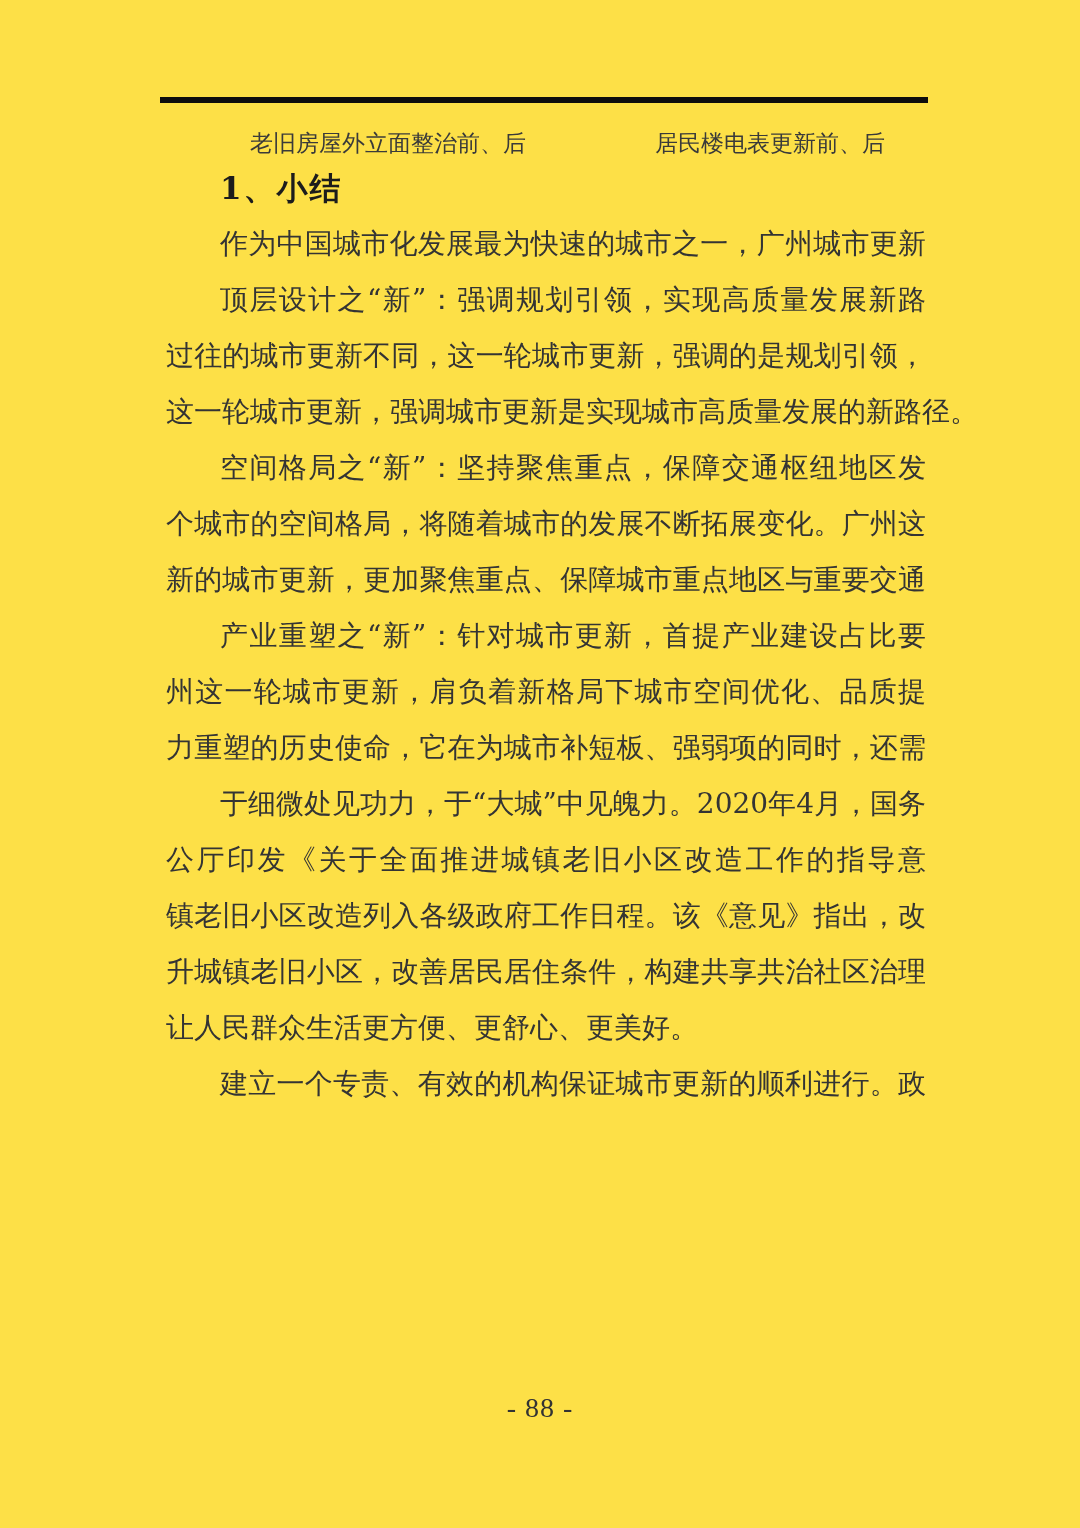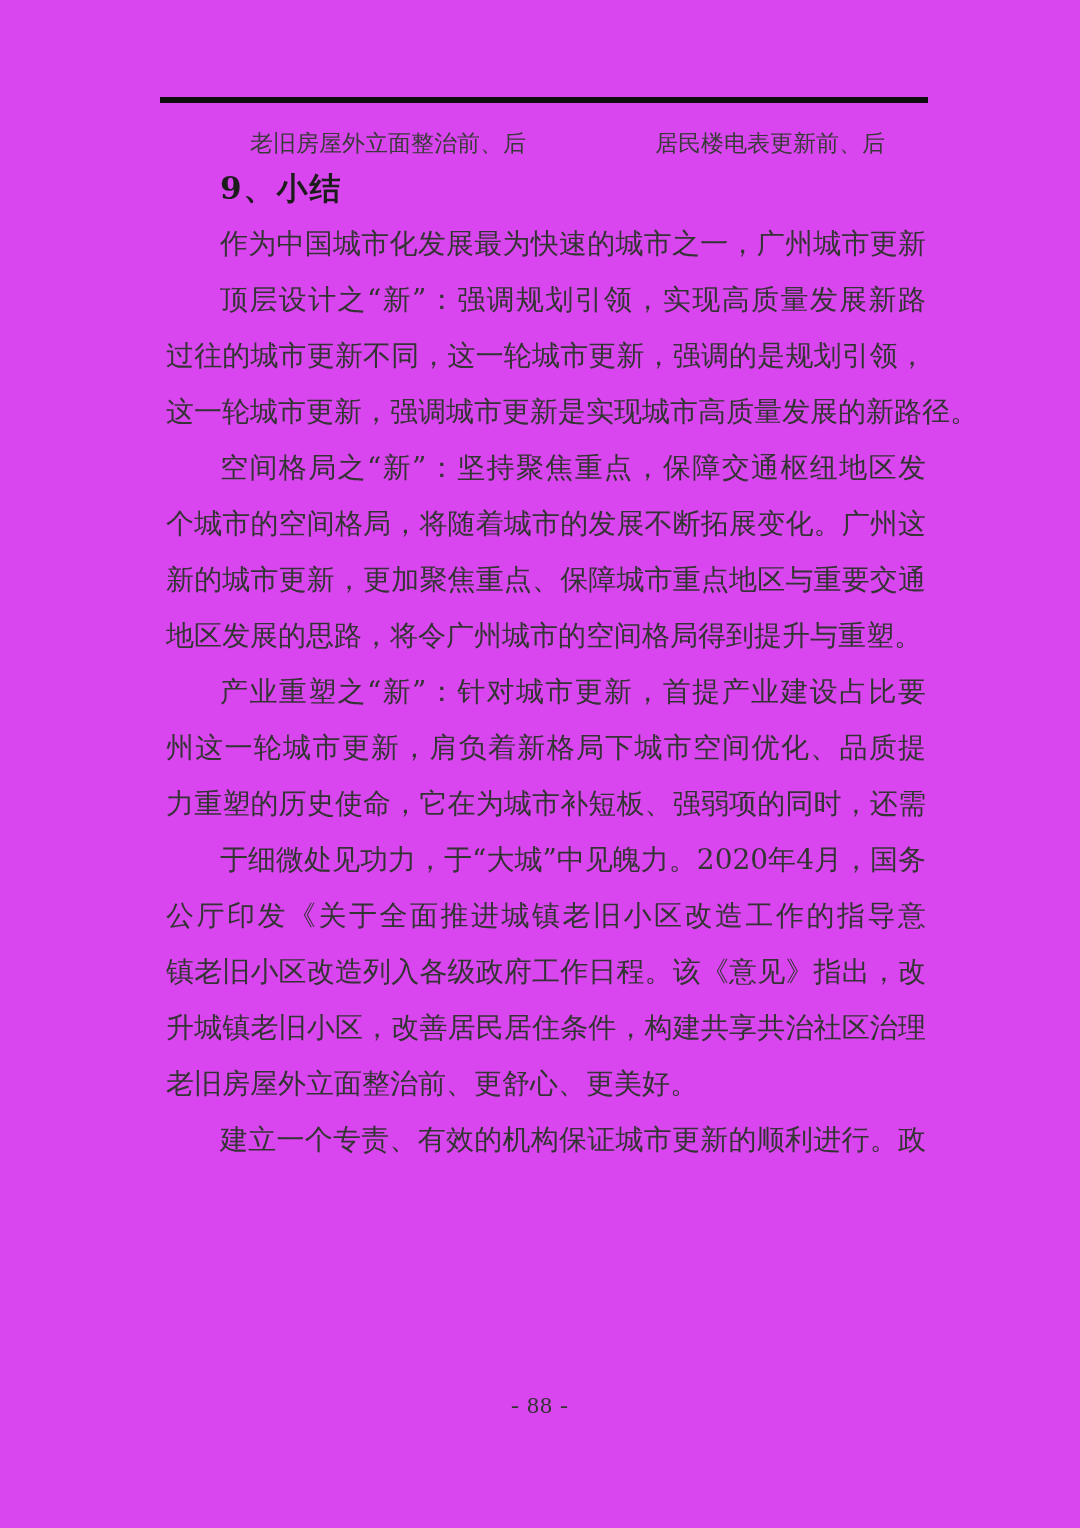--- a/index.html
+++ b/index.html
@@ -4,21 +4,21 @@
 <style>
   html, body {
     margin: 0;
     padding: 0;
     background: #ffffff;
   }
   .page {
     position: relative;
     width: 1080px;
     height: 1528px;
-    background: #d946ef;
+    background: #fde047;
     font-family: "DejaVu Serif", "Liberation Serif", serif;
     overflow: hidden;
   }
   
   .figure-rule {
     position: absolute;
     left: 160px;
     top: 97px;
     width: 768px;
     height: 6px;
@@ -65,62 +65,61 @@
   }
   .subsection {
     letter-spacing: 3px;
   }
   .page-number {
     position: absolute;
     left: 0;
     top: 1392px;
     width: 1080px;
     text-align: center;
-    font-size: 24px;
+    font-size: 28px;
     color: #333333;
     letter-spacing: 1px;
     font-family: "Liberation Serif", "DejaVu Serif", serif;
   }
 </style>
 </head>
 <body>
 
 <div class="page">
 
   <div class="figure-rule"></div>
 
   <div class="captions">
     <span class="caption-left">老旧房屋外立面整治前、后</span>
     <span class="caption-right">居民楼电表更新前、后</span>
   </div>
 
   <div class="content">
-    <div class="row section-title indent">9、小结</div>
+    <div class="row section-title indent">1、小结</div>
 
 
     <div class="row fill indent">作为中国城市化发展最为快速的城市之一，广州城市更新实践</div>
 
     <div class="row fill indent">顶层设计之“新”：强调规划引领，实现高质量发展新路径。与</div>
     <div class="row fill">过往的城市更新不同，这一轮城市更新，强调的是规划引领，从顶</div>
     <div class="row">这一轮城市更新，强调城市更新是实现城市高质量发展的新路径。</div>
 
     <div class="row fill indent">空间格局之“新”：坚持聚焦重点，保障交通枢纽地区发展。一</div>
     <div class="row fill">个城市的空间格局，将随着城市的发展不断拓展变化。广州这轮全</div>
     <div class="row fill">新的城市更新，更加聚焦重点、保障城市重点地区与重要交通枢纽</div>
-    <div class="row">地区发展的思路，将令广州城市的空间格局得到提升与重塑。</div>
 
     <div class="row fill indent">产业重塑之“新”：针对城市更新，首提产业建设占比要求。广</div>
     <div class="row fill">州这一轮城市更新，肩负着新格局下城市空间优化、品质提升、活</div>
     <div class="row fill">力重塑的历史使命，它在为城市补短板、强弱项的同时，还需要积</div>
 
     <div class="row fill indent">于细微处见功力，于“大城”中见魄力。2020年4月，国务院办</div>
     <div class="row fill">公厅印发《关于全面推进城镇老旧小区改造工作的指导意见》，将城</div>
     <div class="row fill">镇老旧小区改造列入各级政府工作日程。该《意见》指出，改造提</div>
     <div class="row fill">升城镇老旧小区，改善居民居住条件，构建共享共治社区治理体系，</div>
-    <div class="row">老旧房屋外立面整治前、更舒心、更美好。</div>
+    <div class="row">让人民群众生活更方便、更舒心、更美好。</div>
 
 
     <div class="row fill indent">建立一个专责、有效的机构保证城市更新的顺利进行。政府在</div>
   </div>
 
   <div class="page-number">- 88 -</div>
 
 </div>
 
 </body></html>

